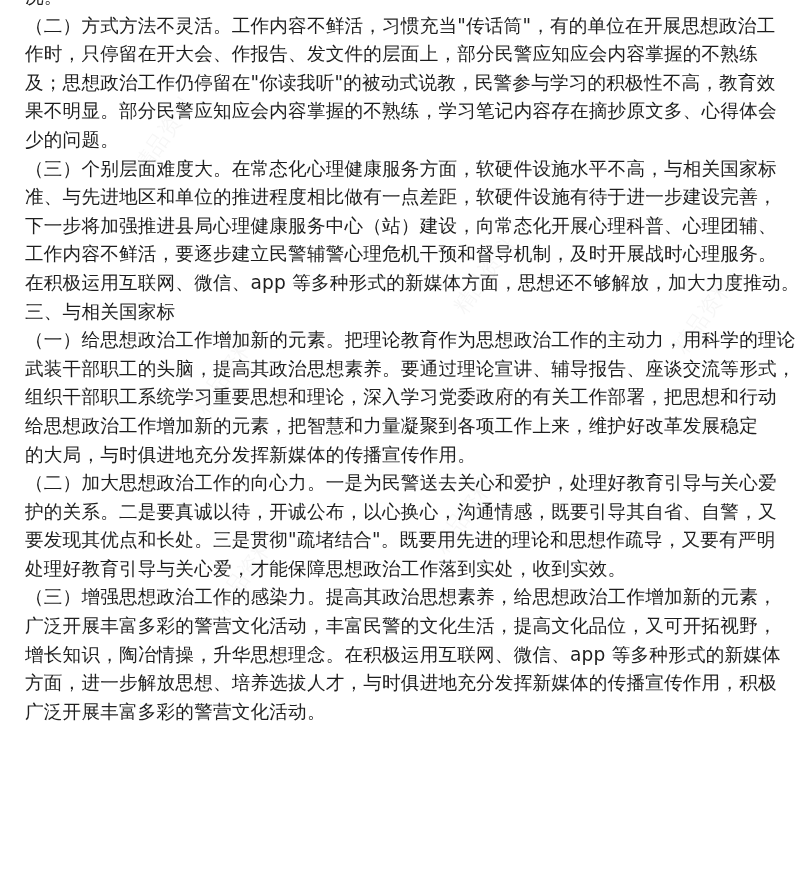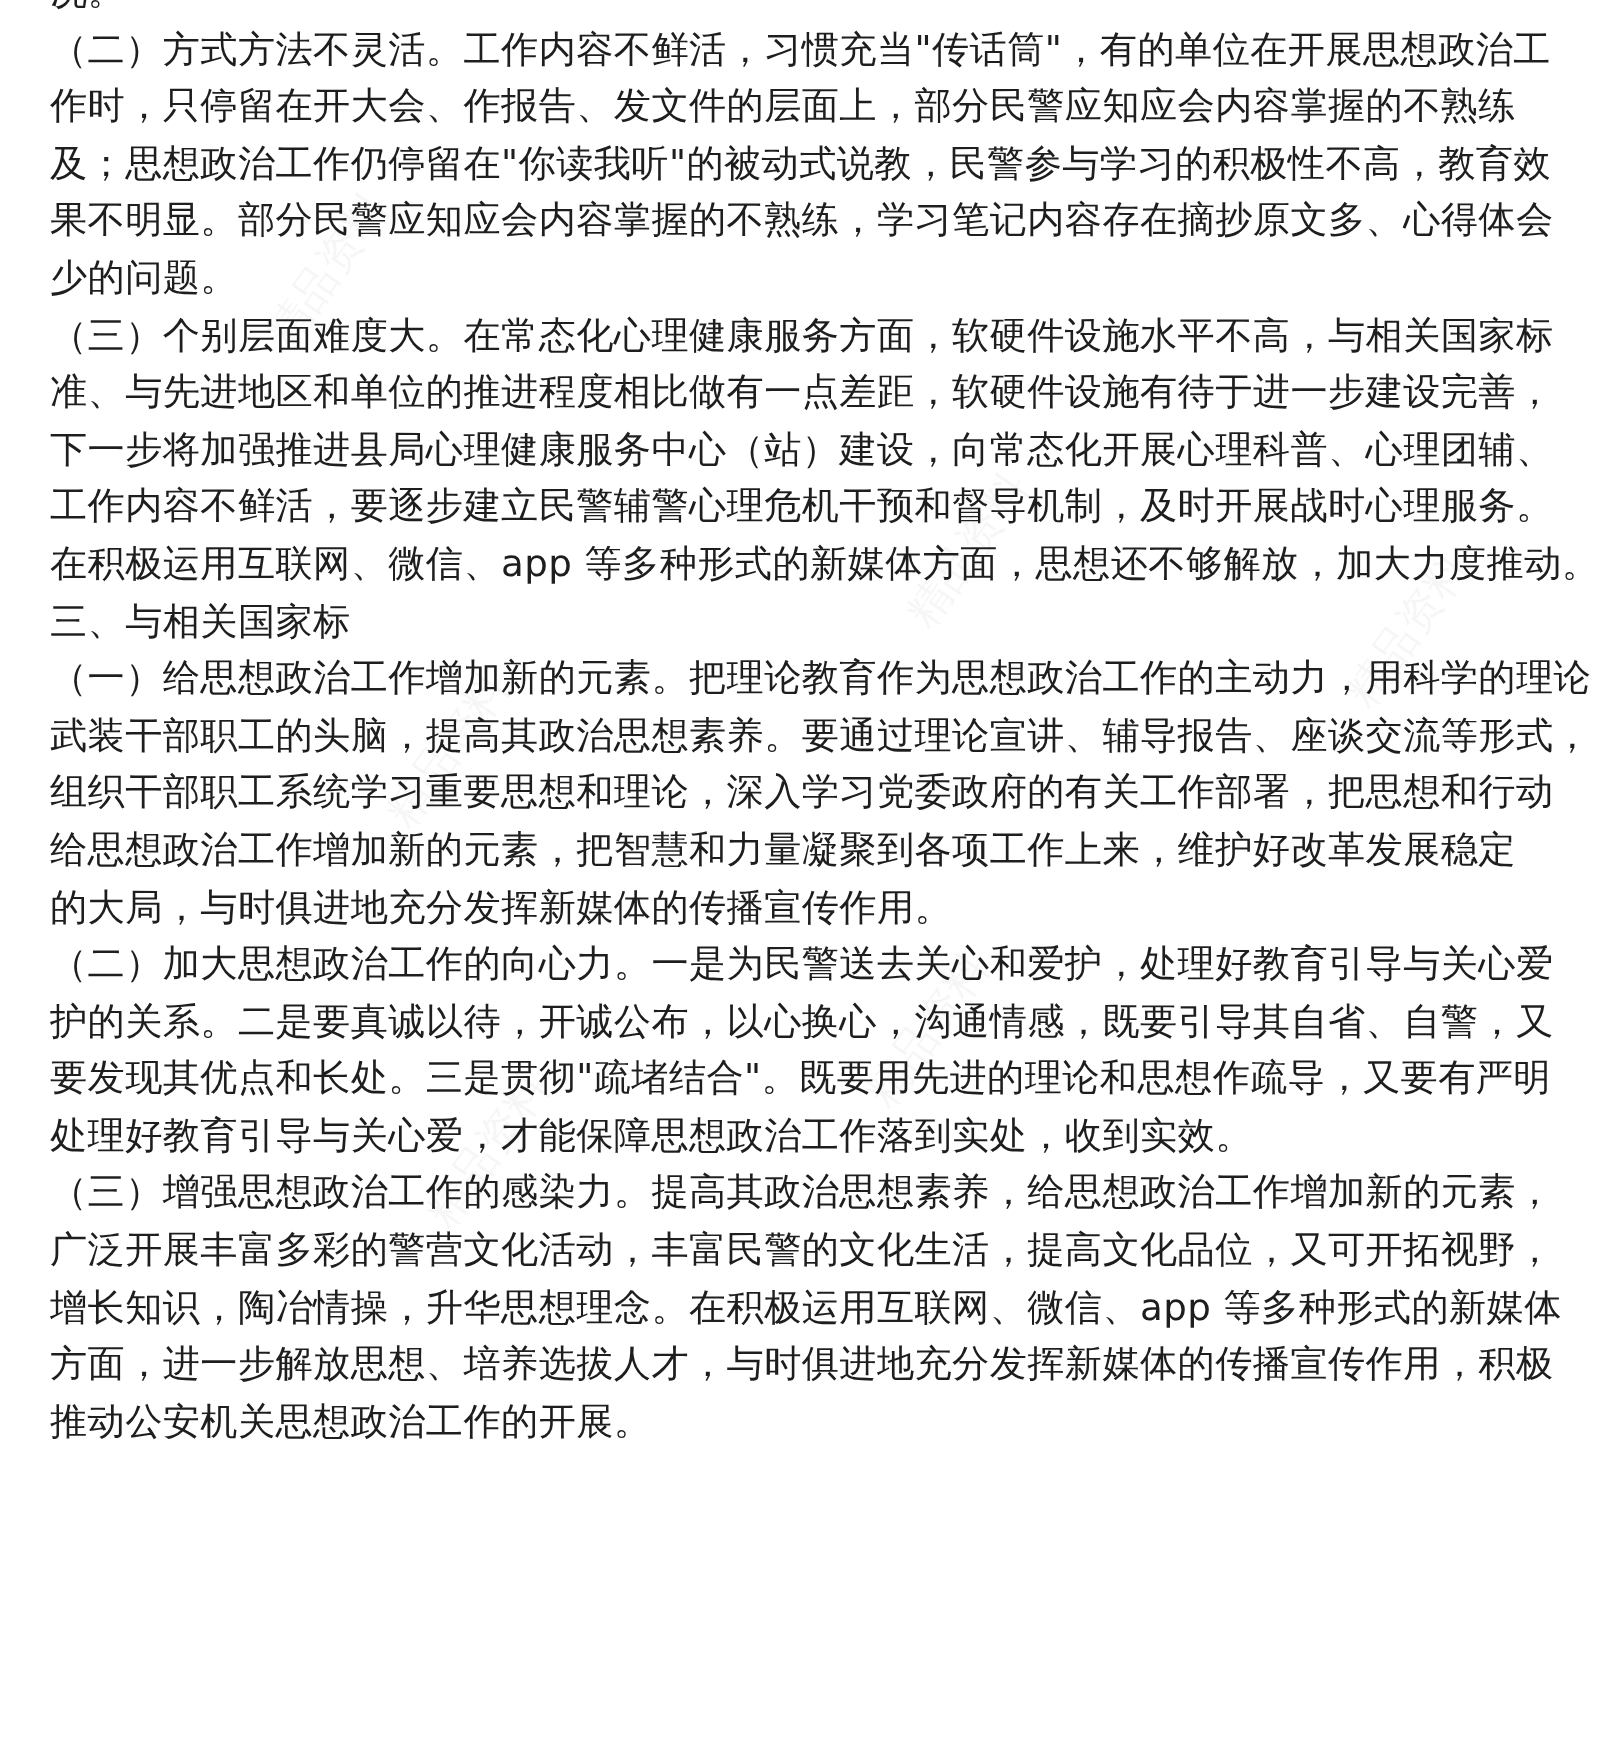--- a/index.html
+++ b/index.html
@@ -107,16 +107,16 @@
       <span class="line">护的关系。二是要真诚以待，开诚公布，以心换心，沟通情感，既要引导其自省、自警，又</span>
       <span class="line">要发现其优点和长处。三是贯彻"疏堵结合"。既要用先进的理论和思想作疏导，又要有严明</span>
       <span class="line">处理好教育引导与关心爱，才能保障思想政治工作落到实处，收到实效。</span>
     </div>
 
     <div>
       <span class="line indent">（三）增强思想政治工作的感染力。提高其政治思想素养，给思想政治工作增加新的元素，</span>
       <span class="line">广泛开展丰富多彩的警营文化活动，丰富民警的文化生活，提高文化品位，又可开拓视野，</span>
       <span class="line">增长知识，陶冶情操，升华思想理念。在积极运用互联网、微信、app 等多种形式的新媒体</span>
       <span class="line">方面，进一步解放思想、培养选拔人才，与时俱进地充分发挥新媒体的传播宣传作用，积极</span>
-      <span class="line">推动公安机关思想政治工作的开展。</span>
+      <span class="line">广泛开展丰富多彩的警营文化活动。</span>
     </div>
   </div>
 </div>
 
 </body></html>

